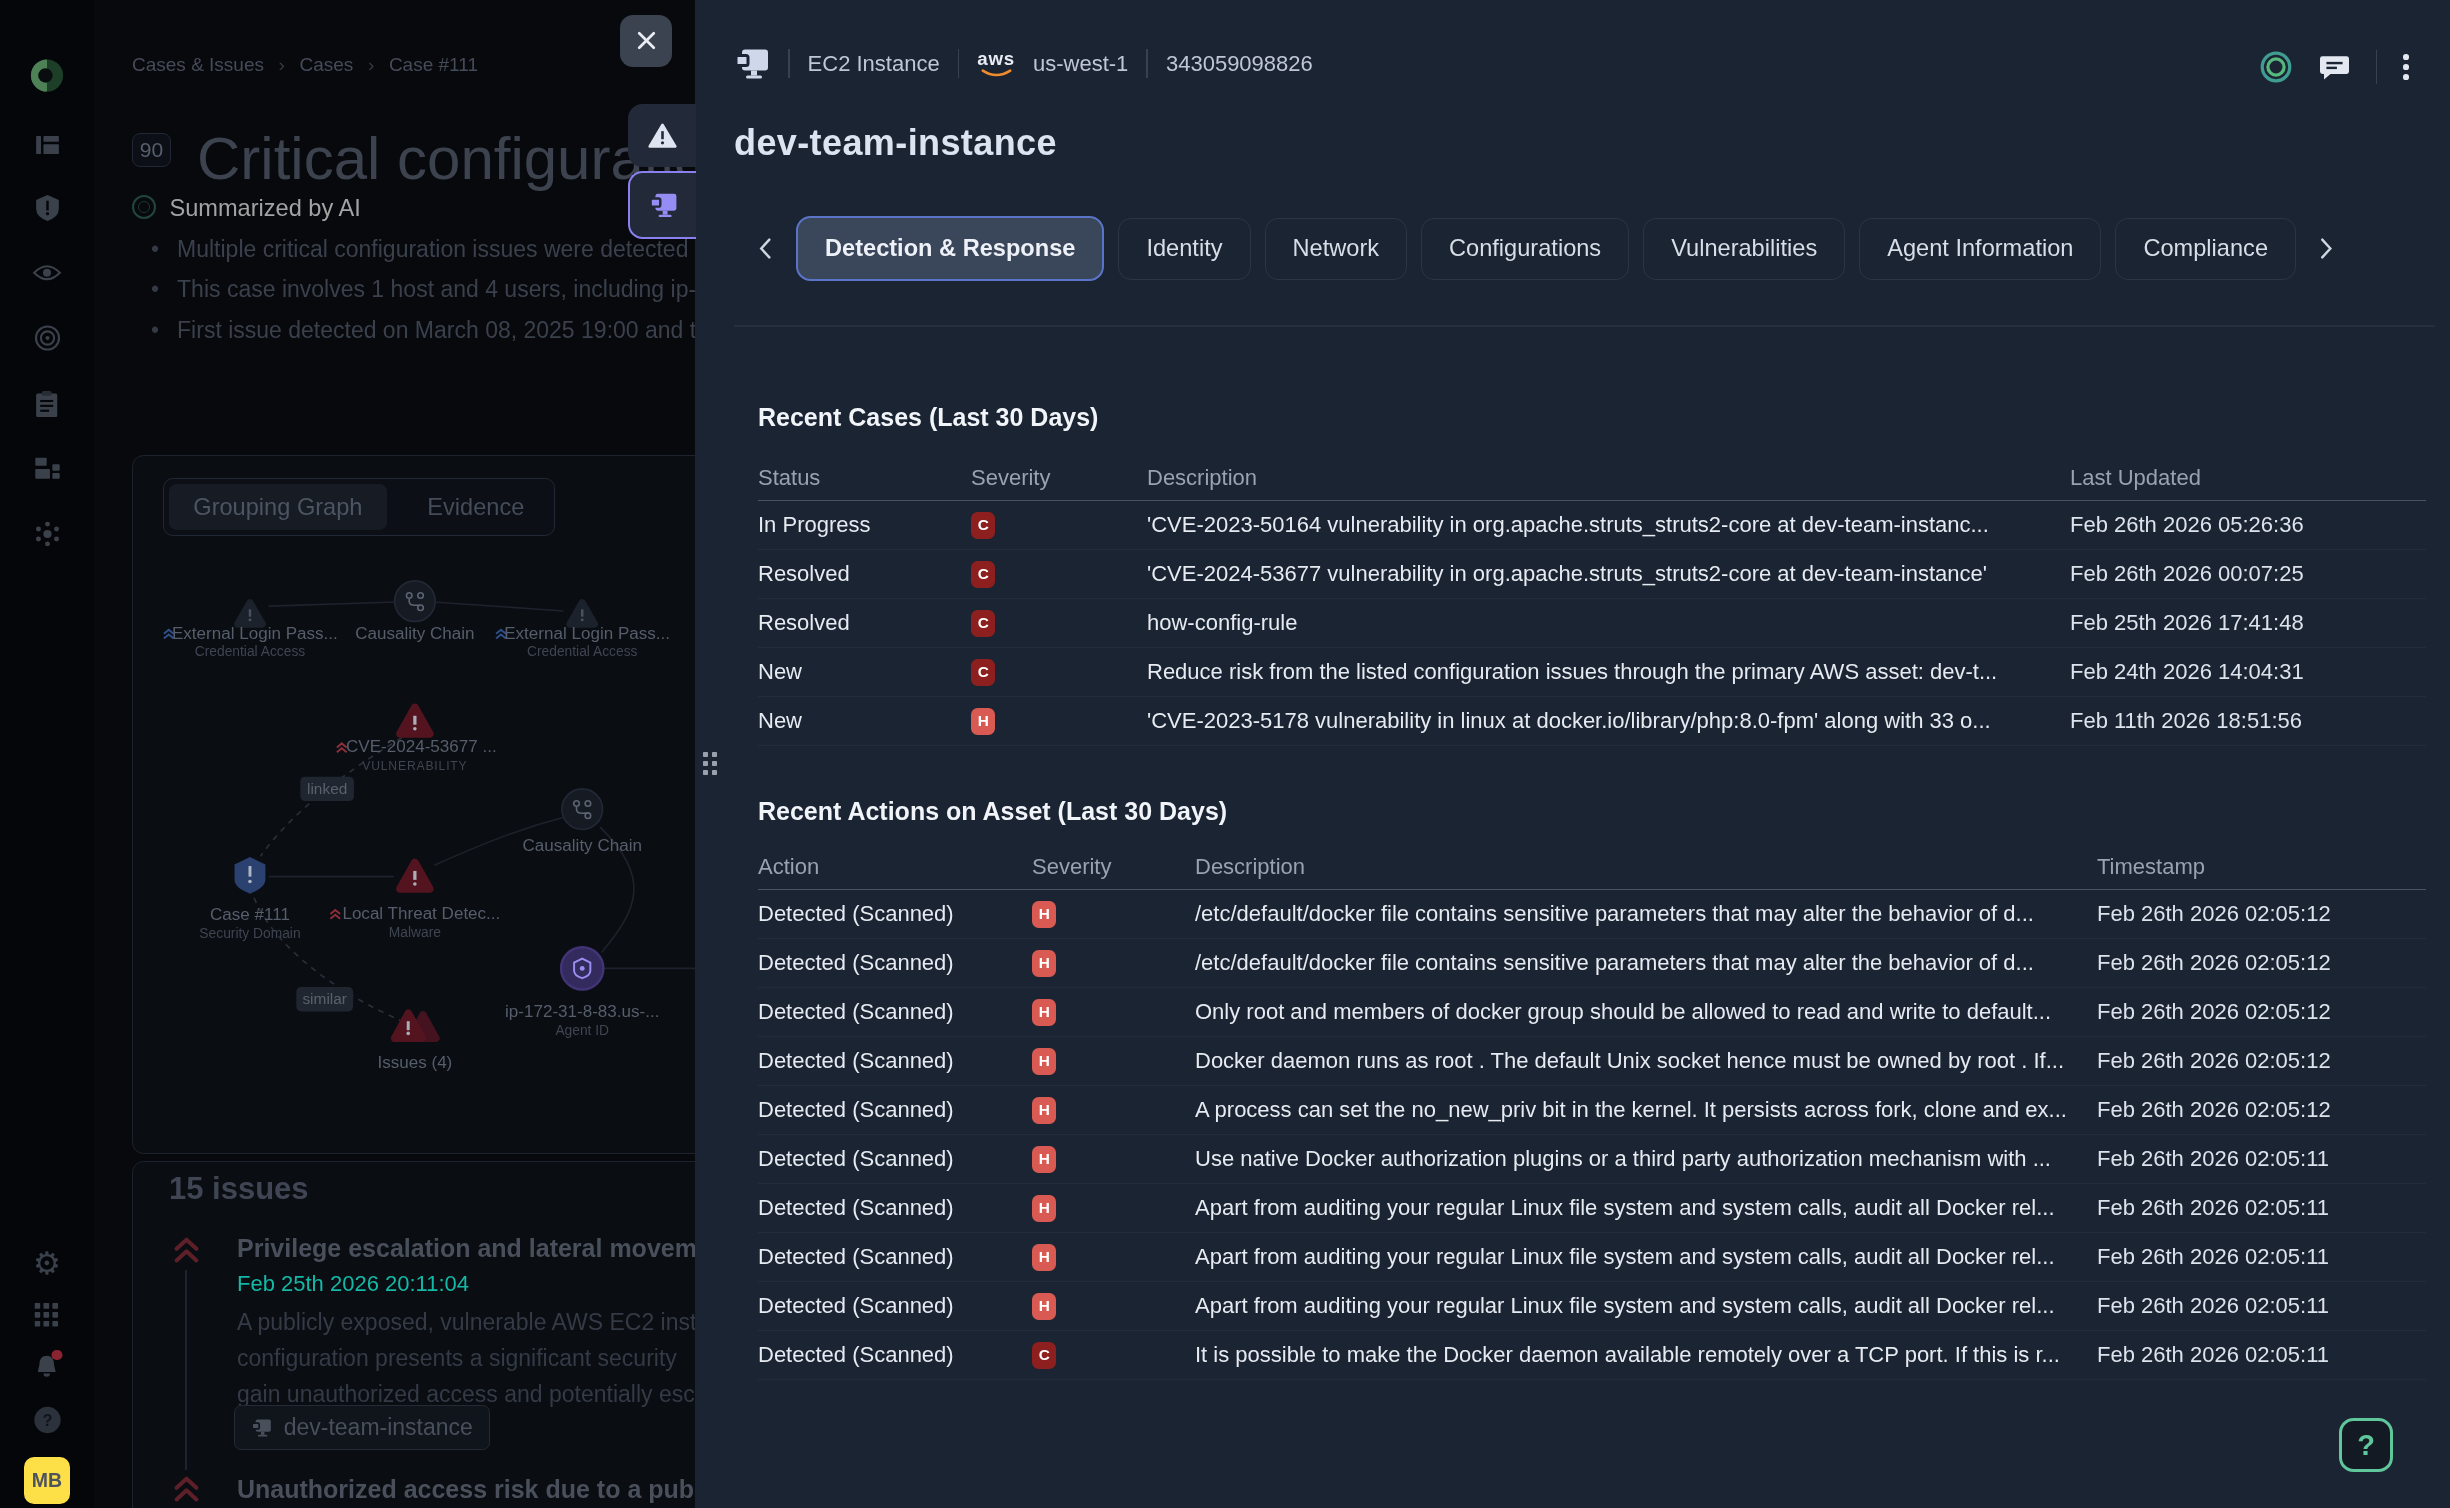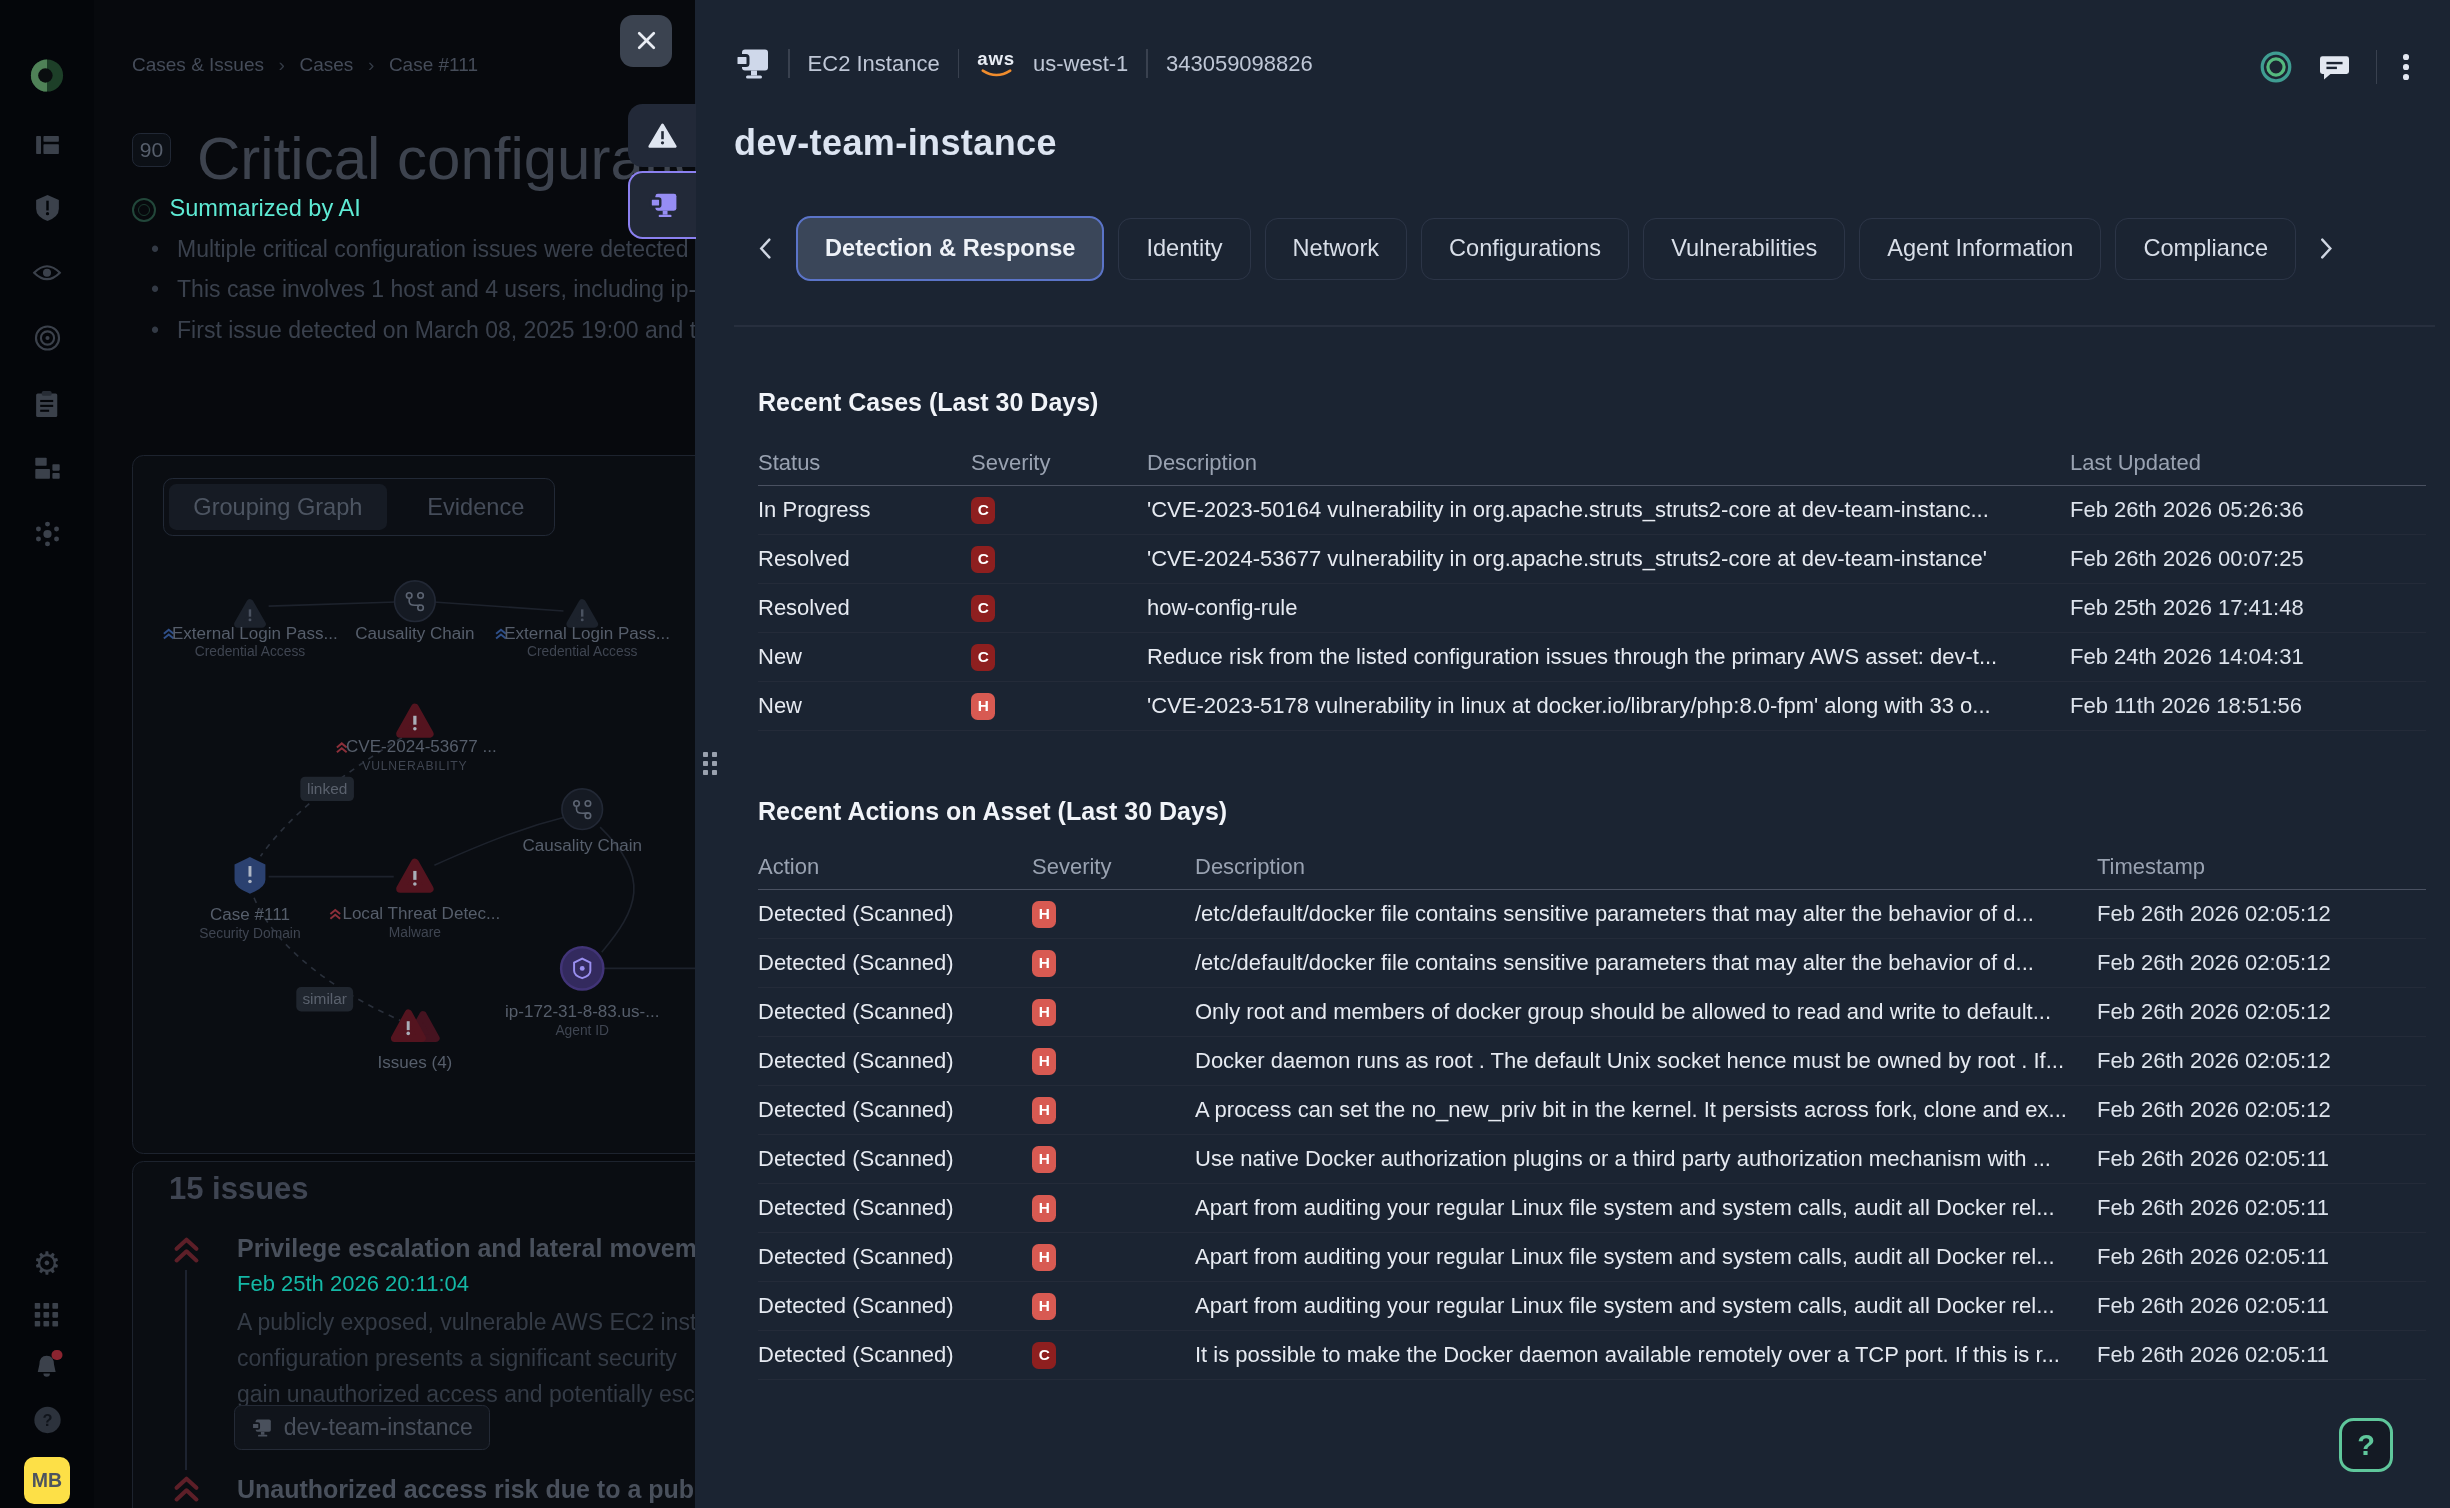--- a/index.html
+++ b/index.html
@@ -17,21 +17,21 @@
   .belldot{position:absolute;right:3.3px;top:1.6px;width:10.6px;height:10.6px;border-radius:50%;background:#8b2430;}
 
   
   .backpage{position:absolute;inset:0;left:94px;z-index:1;color:#3f4552;}
   .bp-abs{position:absolute;white-space:nowrap;}
   .crumb{font-size:19px;color:#454c59;display:flex;gap:14.6px;align-items:center;}
   .crumb .sep{color:#343b46;}
   .scorebadge{width:39px;height:34px;border:1.6px solid #212835;border-radius:8.1px;background:#0c1016;
               color:#565e6b;font-size:21px;display:flex;align-items:center;justify-content:center;}
   .bigtitle{font-size:60px;font-weight:500;color:#3d434e;}
-  .airow{display:flex;align-items:flex-end;gap:13px;font-size:23.6px;color:#5eead4;}
+  .airow{display:flex;align-items:flex-start;gap:13px;font-size:23.6px;color:#a3a3a3;}
   .ai-ring{width:24.4px;height:24.4px;border-radius:50%;border:2.4px solid #22473a;position:relative;}
   .ai-ring:after{content:"";position:absolute;inset:4.1px;border-radius:50%;border:1.6px solid #1b3a2f;}
   .bullet{font-size:23px;color:#3a414d;display:flex;gap:18px;}
   .bullet .dot{color:#333a45;}
   .card{position:absolute;border:1.6px solid #1d232e;border-radius:11.4px;background:#0a0d12;}
   .toggle{position:absolute;display:flex;border:1.6px solid #222936;background:#0c0f15;border-radius:9.8px;padding:4.9px;gap:16px;}
   .toggle .tg{font-size:23.6px;padding:9.8px 24.4px;border-radius:7.3px;color:#454c59;cursor:pointer;}
   .toggle .tg.on{background:#161b24;color:#4d5562;}
   .issues-h{font-size:31px;font-weight:700;color:#3f4552;}
   .iss-title{font-size:25px;font-weight:600;color:#49505c;}
@@ -476,21 +476,21 @@
         </div>
       <span class="chev">
         <svg width="14.6" height="23" viewBox="0 0 18 28">
             <path d="M4 3 L14 14 L4 25" stroke="#cfd6e2" stroke-width="3" fill="none" stroke-linecap="round"></path>
           </svg>
       </span>
     </div>
 
     <div class="hdiv" style="top:325px"></div>
 
-    <div class="p-abs" style="left:63px;top:388px">
+    <div class="p-abs" style="left:63px;top:403px">
       <div class="sect-title">Recent Cases (Last 30 Days)</div>
       <div class="tbl" style="margin-top:23px">
         <div class="thead g1">
           <span class="cell">Status</span>
           <span class="cell">Severity</span>
           <span class="cell">Description</span>
           <span class="cell">Last Updated</span>
         </div>
         <div>
 

